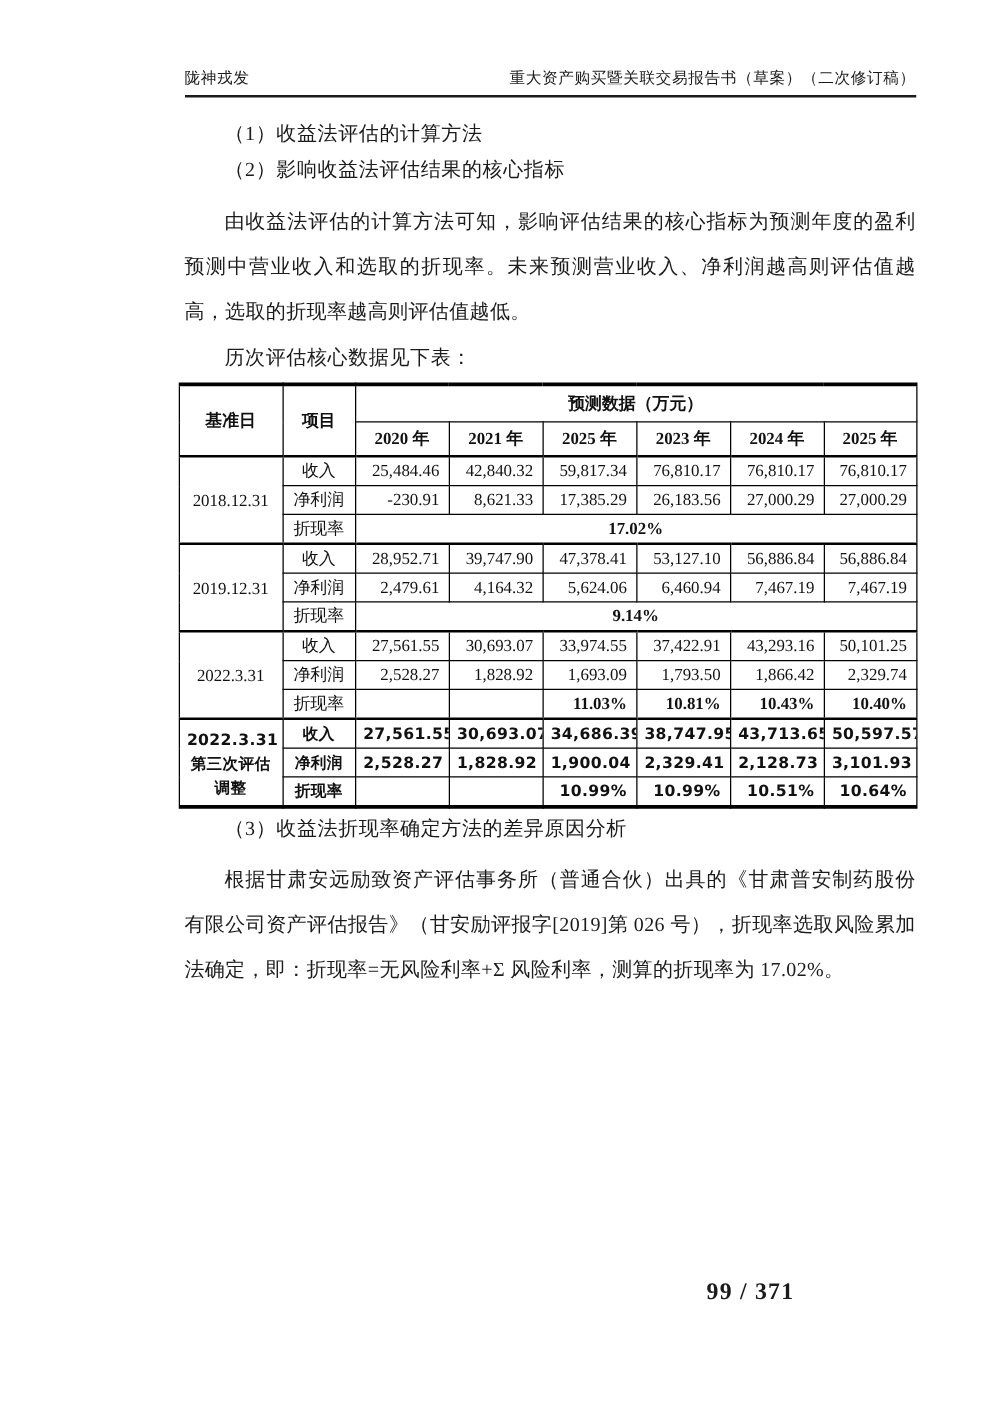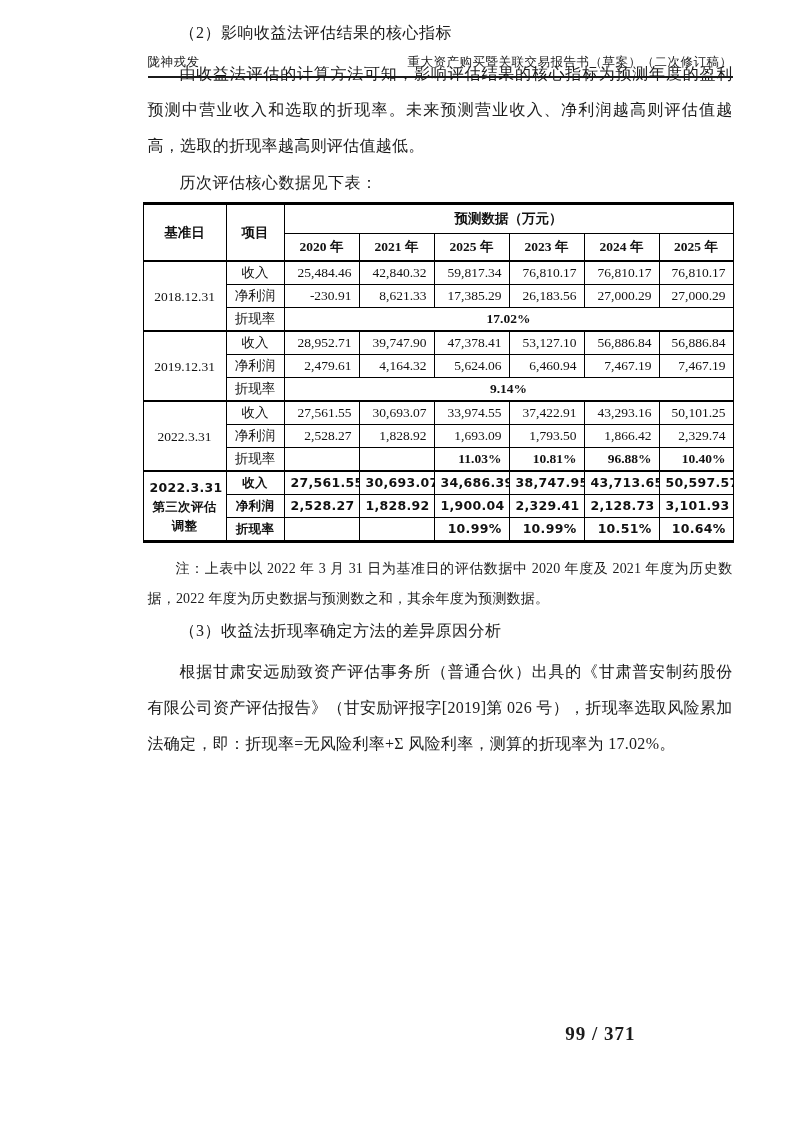--- a/index.html
+++ b/index.html
@@ -15,21 +15,21 @@
     display:flex; justify-content:space-between; align-items:flex-end;
     font-size:12.5px; letter-spacing:0.5px;
     padding-bottom:5px; border-bottom:2px solid #1b1b1b;
   }
   .content { position:absolute; left:103px; top:0; width:585px; }
   .doc-heading {
     font-size:16px; font-weight:normal; text-indent:2em; line-height:22px;
     letter-spacing:0.5px;
   }
   .h1 { margin-top:97px; }
-  .h2 { margin-top:22px; }
+  .h2 { margin-top:7px; }
   .h3 { margin-top:6px; }
   .body-para {
     font-size:16px; line-height:36px; text-align:justify; text-indent:2em;
     letter-spacing:0.3px; margin-top:12px;
   }
   .lead-in {
     font-size:16px; line-height:30px; text-indent:2em; margin-top:4px; letter-spacing:0.5px;
   }
   
   table.eval {
@@ -68,20 +68,21 @@
 <body>
 
 <div class="page">
 
   <div class="running-header">
     <span>陇神戎发</span>
     <span>重大资产购买暨关联交易报告书（草案）（二次修订稿）</span>
   </div>
 
   <div class="content">
+    <div class="doc-heading h1">（1）收益法评估的计算方法</div>
 
     <div class="doc-heading h2">（2）影响收益法评估结果的核心指标</div>
     <p class="body-para">由收益法评估的计算方法可知，影响评估结果的核心指标为预测年度的盈利预测中营业收入和选取的折现率。未来预测营业收入、净利润越高则评估值越高，选取的折现率越高则评估值越低。</p>
     <p class="lead-in">历次评估核心数据见下表：</p>
 
     <table class="eval">
       <colgroup>
         <col style="width:83px">
           <col style="width:58px">
         <col style="width:75px">
@@ -177,21 +178,21 @@
             <td class="num">1,793.50</td>
             <td class="num">1,866.42</td>
             <td class="num">2,329.74</td>
           </tr>
           <tr>
             <td>折现率</td>
             <td class="num rate"></td>
             <td class="num rate"></td>
             <td class="num rate">11.03%</td>
             <td class="num rate">10.81%</td>
-            <td class="num rate">96.88%</td>
+            <td class="num rate">10.43%</td>
             <td class="num rate">10.40%</td>
           </tr>
           <tr class="group-start bold-group">
             <td class="base-date bold-cell" rowspan="3">
               <div>2022.3.31</div>
               <div>第三次评估</div>
               <div>调整</div>
             </td>
             <td class=" bold-cell">收入</td>
             <td class="num bold-cell">27,561.55</td>
@@ -215,21 +216,20 @@
             <td class="num rate bold-cell"></td>
             <td class="num rate bold-cell"></td>
             <td class="num rate bold-cell">10.99%</td>
             <td class="num rate bold-cell">10.99%</td>
             <td class="num rate bold-cell">10.51%</td>
             <td class="num rate bold-cell">10.64%</td>
           </tr>
         </tbody>
     </table>
 
-    <p class="table-note">注：上表中以 2022 年 3 月 31 日为基准日的评估数据中 2020 年度及 2021 年度为历史数据，2022 年度为历史数据与预测数之和，其余年度为预测数据。</p>
 
     <div class="doc-heading h3">（3）收益法折现率确定方法的差异原因分析</div>
     <p class="body-para">根据甘肃安远励致资产评估事务所（普通合伙）出具的《甘肃普安制药股份有限公司资产评估报告》（甘安励评报字[2019]第 026 号），折现率选取风险累加法确定，即：折现率=无风险利率+Σ 风险利率，测算的折现率为 17.02%。</p>
   </div>
 
   <div class="page-footer">99 / 371</div>
 
 </div>
 
 </body></html>

